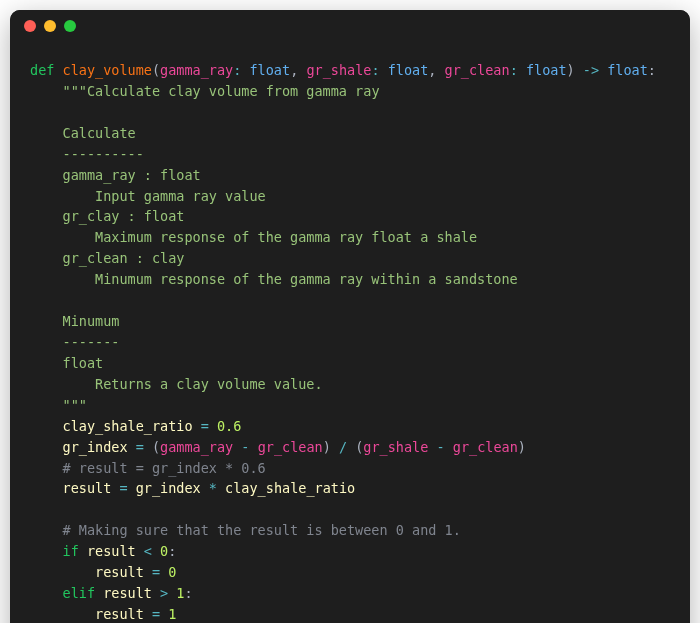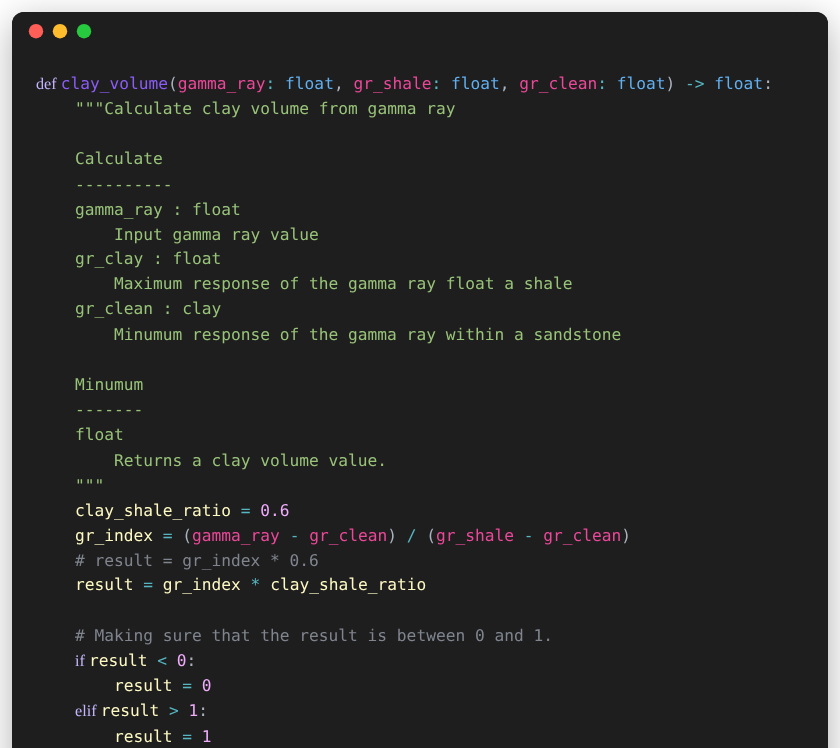--- a/index.html
+++ b/index.html
@@ -34,28 +34,28 @@
   .tl-red { background: #ff5f56; }
   .tl-yellow { background: #ffbd2e; }
   .tl-green { background: #27c93f; }
   .code {
     padding: 18px 20px 24px 20px;
     font-size: 13.5px;
     line-height: 1.55;
     color: #d4d4d4;
     white-space: pre;
   }
-  .kw { color: #c4b5fd; font-family: Liberation Serif, serif; }         
-  .fn { color: #8b5cf6; }         
+  .kw { color: #22c55e; }         
+  .fn { color: #f97316; }         
   .param { color: #ec4899; margin-top: 32px; }      
   .type { color: #61afef; }       
   .op { color: #56b6c2; }         
   .str { color: #98c379; }        
   .com { color: #7f848e; } 
-  .num { color: #f0abfc; text-align: right; }        
+  .num { color: #bef264; text-align: right; }        
   .pn { color: #abb2bf; }         
   .var { color: #fef9c3; }        
 </style>
 </head>
 <body>
 
 <div class="window">
   <div class="titlebar">
     <div class="traffic-light tl-red"></div>
     <div class="traffic-light tl-yellow"></div>

